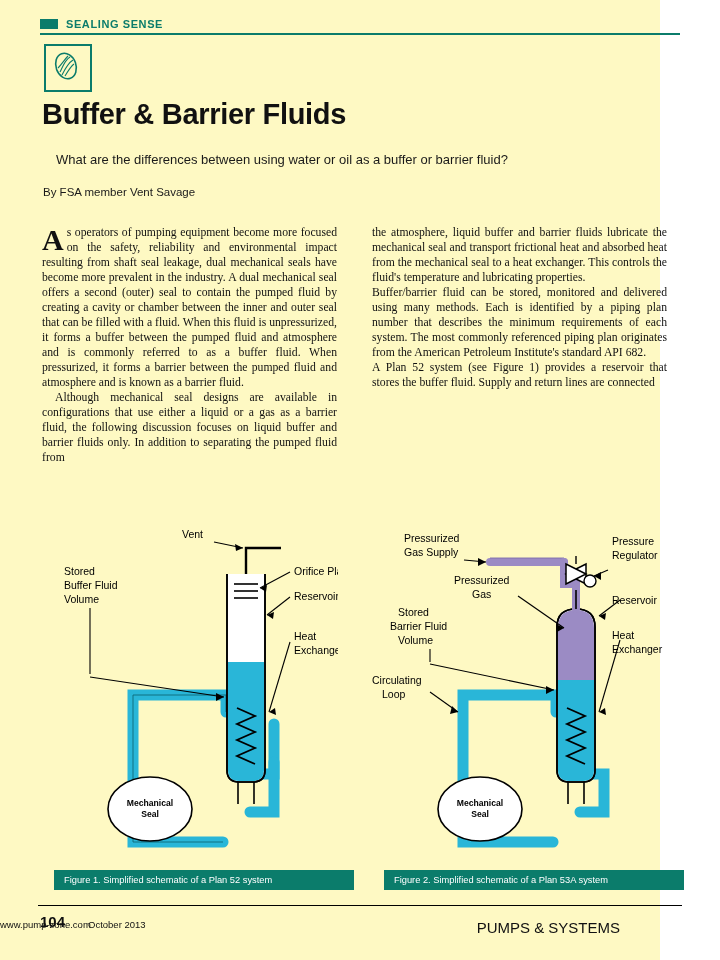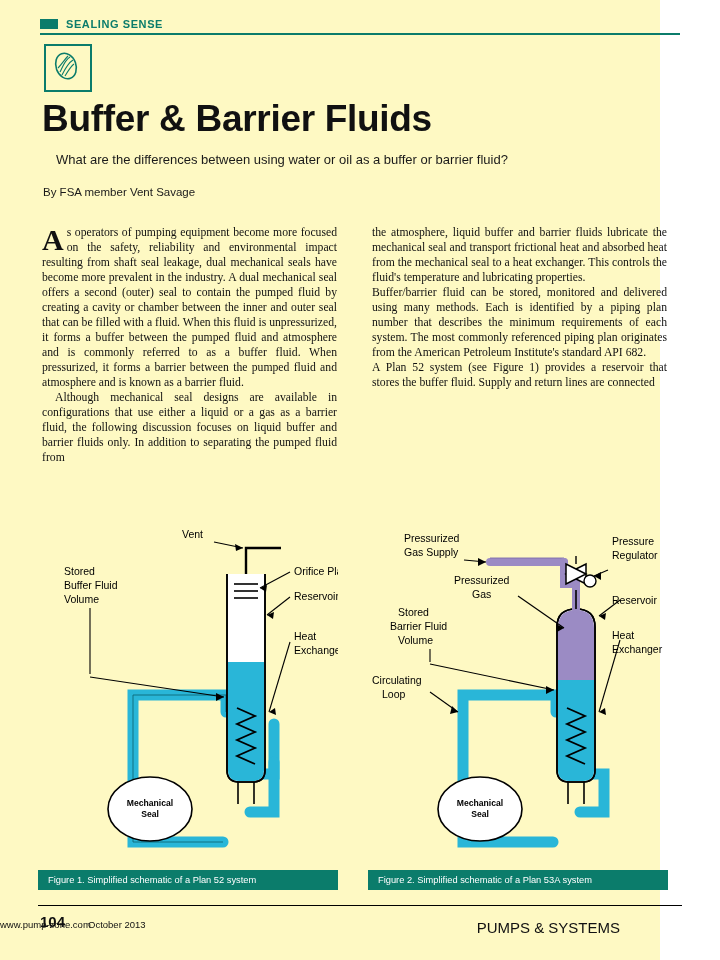--- a/index.html
+++ b/index.html
@@ -61,21 +61,21 @@
     height: 44px;
     border: 2px solid #0b7c6b;
   }
   .logo-box svg { display: block; }
 
   .title {
     position: absolute;
     left: 42px;
     top: 98px;
     font-family: "Liberation Sans", sans-serif;
-    font-size: 37px;
+    font-size: 29px;
     font-weight: bold;
     letter-spacing: -0.3px;
     color: #111;
   }
   .deck {
     position: absolute;
     left: 56px;
     top: 152px;
     width: 600px;
     font-family: "Liberation Sans", sans-serif;
@@ -142,21 +142,21 @@
     position: absolute;
     top: 512px;
     width: 300px;
     height: 378px;
   }
   .fig.f1 { left: 38px; }
   .fig.f2 { left: 368px; }
 
   .fig-caption {
     position: absolute;
-    left: 0;
+    left: 16px;
     bottom: 0;
     width: 100%;
     height: 20px;
     background: #0b7c6b;
     color: #fff;
     font-family: "Liberation Sans", sans-serif;
     font-size: 9.3px;
     display: flex;
     align-items: center;
     padding-left: 10px;

